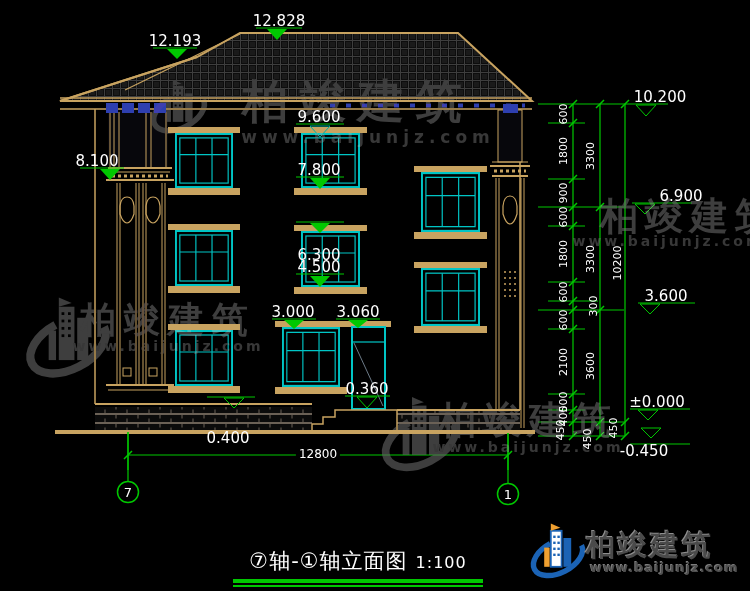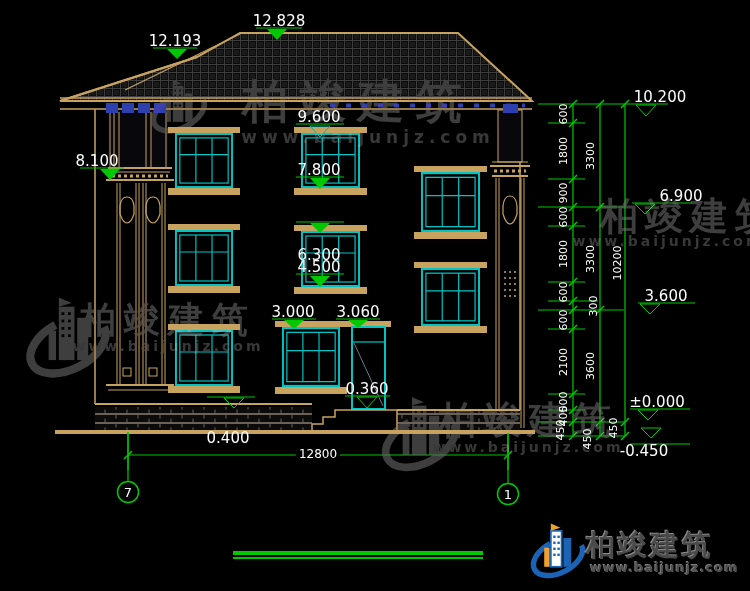--- a/index.html
+++ b/index.html
@@ -277,20 +277,23 @@
   <span class="dimv" style="left:590px;top:366px;">3600</span>
   <span class="dimv" style="left:587px;top:439px;">450</span>
   <span class="dimv" style="left:617px;top:263px;">10200</span>
   <span class="dimv" style="left:613px;top:428px;">450</span>
   <span class="dimh" style="left:318px;top:454px;">12800</span>
 
   <span class="axisnum" style="left:128px;top:492px;">7</span>
   <span class="axisnum" style="left:508px;top:494px;">1</span>
 
   <div class="titleblock">
+    <div class="titleline">
+      <span>⑦轴-①轴立面图</span><span class="scale">1:100</span>
+    </div>
     <div class="u1"></div>
     <div class="u2"></div>
   </div>
 
   <div class="brandbox">
     <svg width="60" height="66" viewBox="0 0 100 110">
       <ellipse cx="50" cy="62" rx="44" ry="26" fill="none" stroke="#1b63b5" stroke-width="9" stroke-dasharray="165 60" transform="rotate(-27 50 62)"></ellipse>
       <rect x="38" y="18" width="18" height="60" fill="#fff" stroke="#1b63b5" stroke-width="3"></rect>
       <rect x="59" y="30" width="13" height="48" fill="#1b63b5"></rect>
       <rect x="27" y="46" width="9" height="32" fill="#f0a030"></rect>

